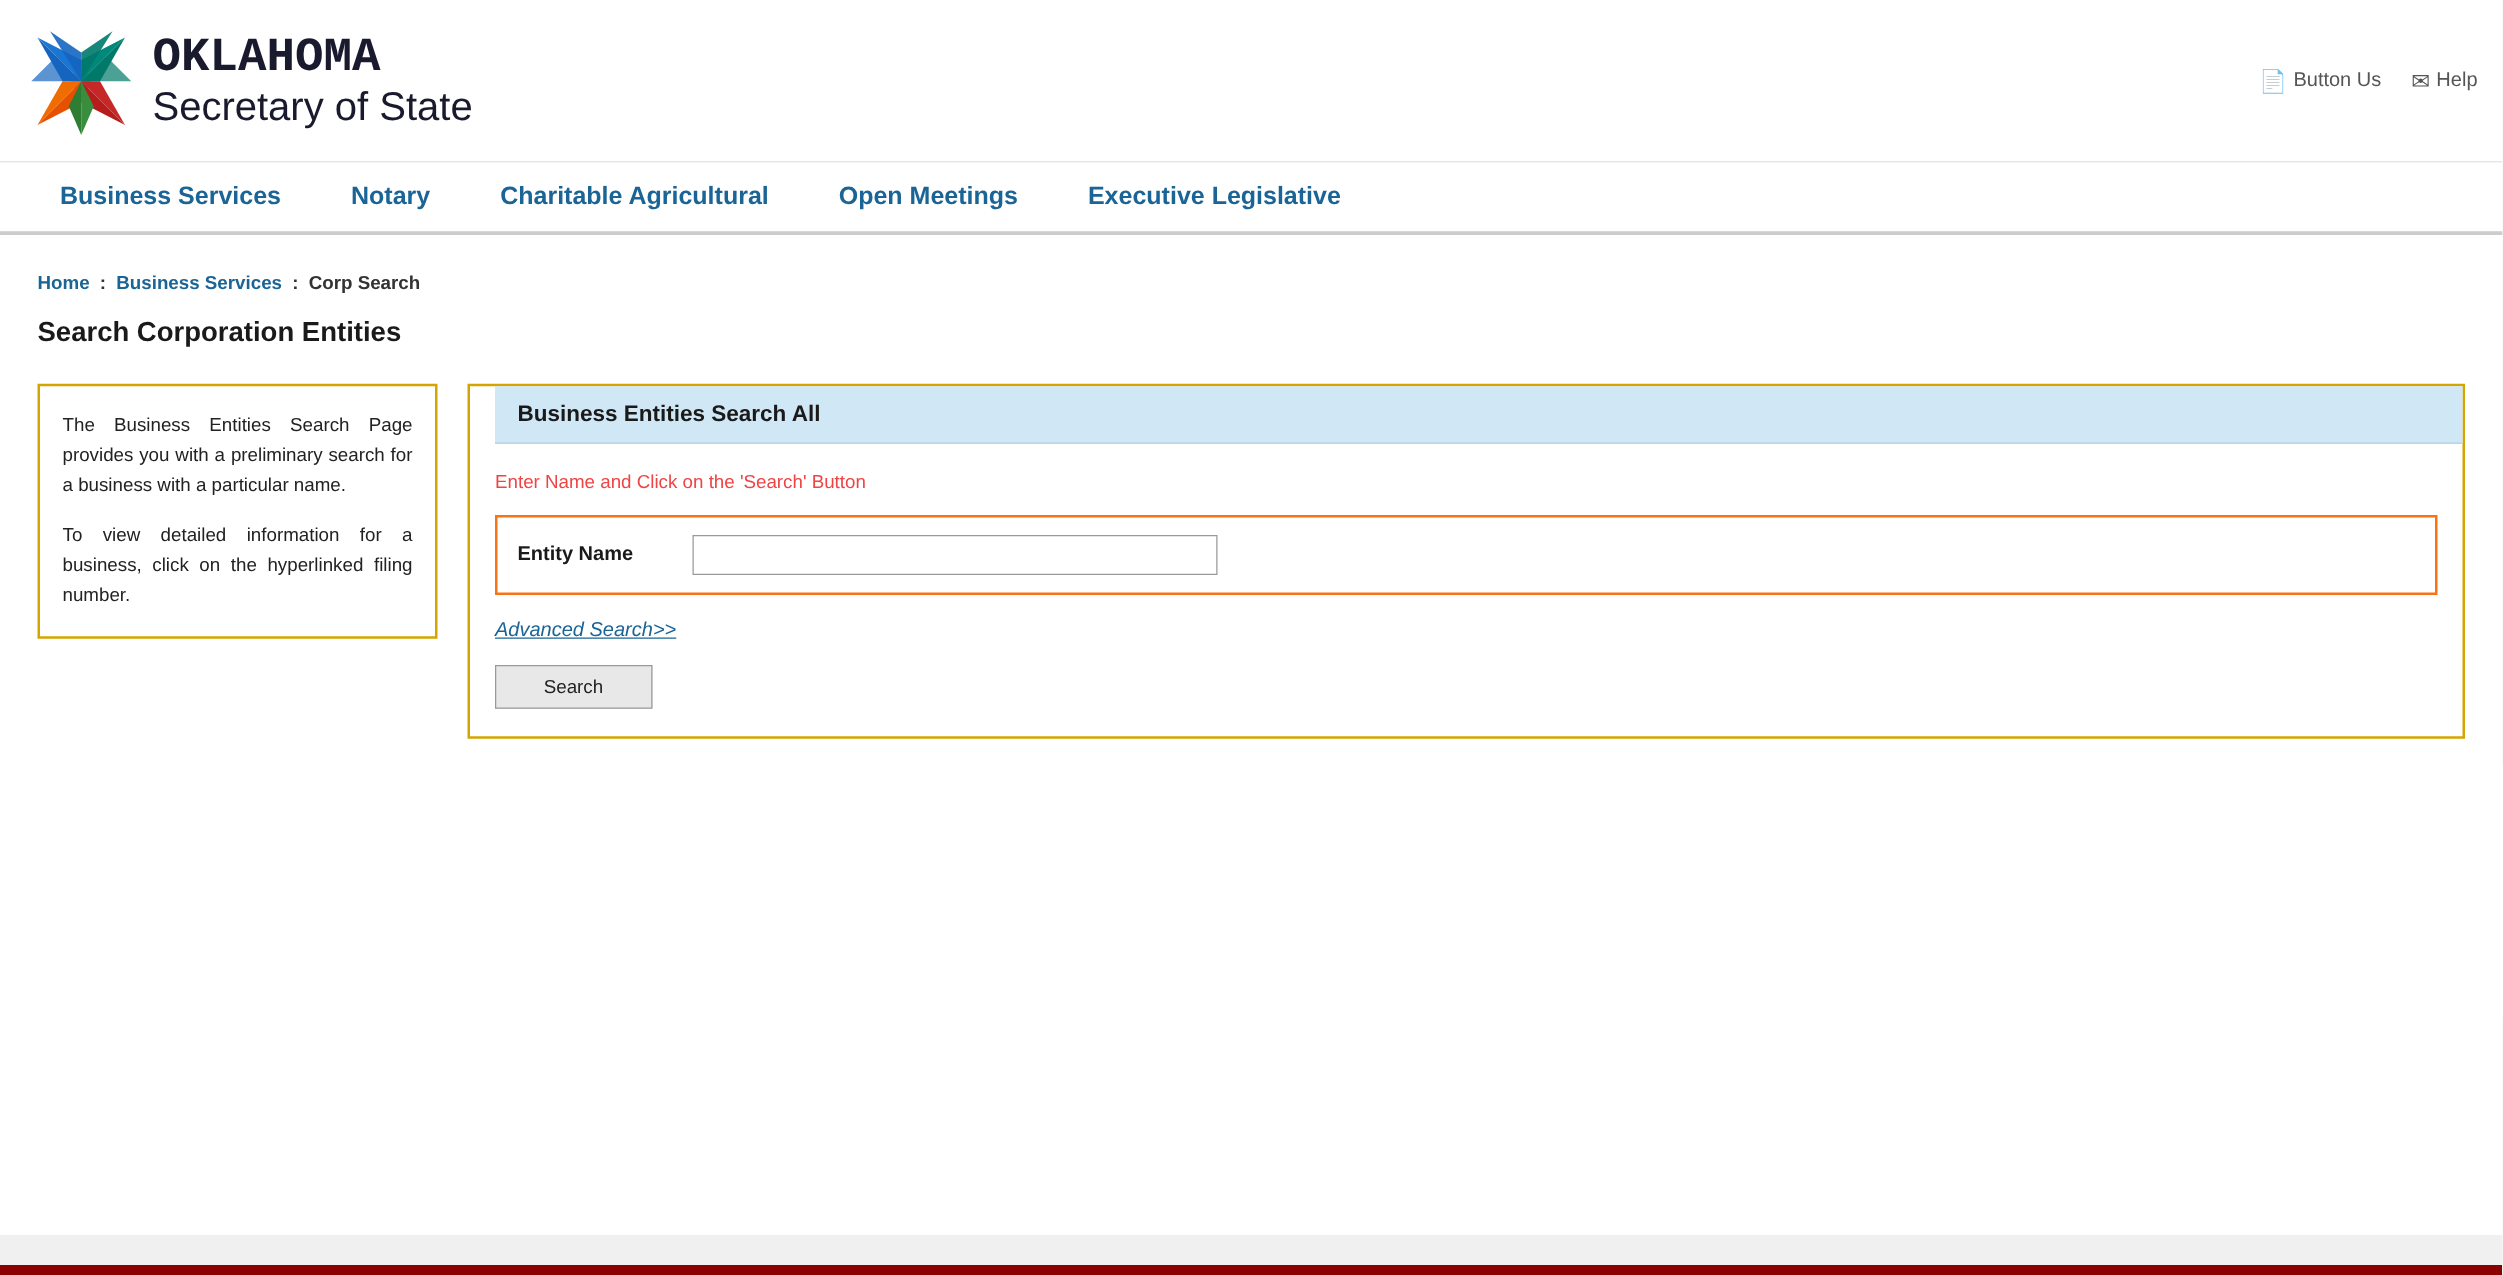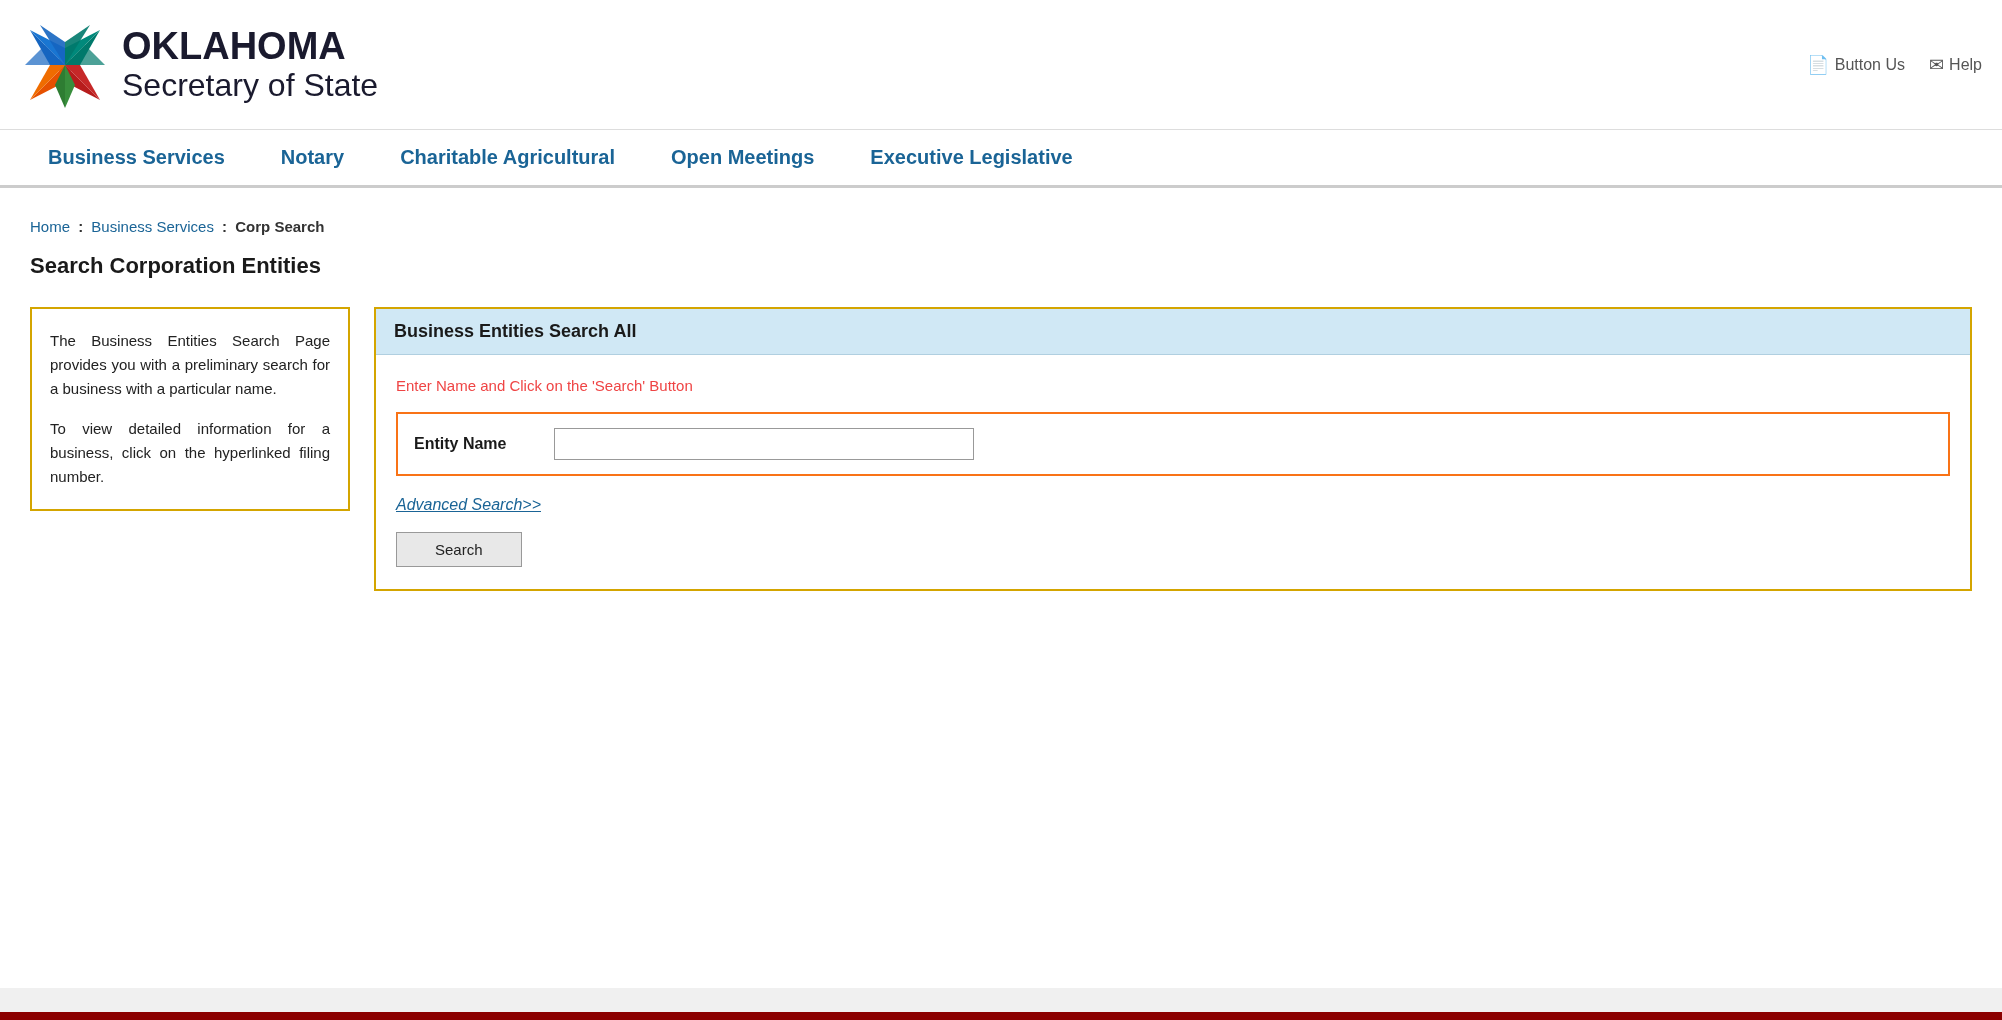--- a/index.html
+++ b/index.html
@@ -26,20 +26,21 @@
     }
     #logo-text {
       display: flex;
       flex-direction: column;
     }
     #logo-title {
       font-size: 38px;
       font-weight: bold;
       color: #1a1a2e;
       line-height: 1.1;
+      font-family: Liberation Mono, monospace;
     }
     #logo-subtitle {
       font-size: 32px;
       color: #1a1a2e;
       line-height: 1.1;
     }
     #header-links {
       display: flex;
       gap: 24px;
       align-items: center;
@@ -90,21 +91,21 @@
       min-height: calc(100vh - 220px);
     }
 
     
     #breadcrumb {
       font-size: 15px;
       margin-bottom: 18px;
     }
     .bc-link {
       color: #1a6496;
-      font-weight: normal;
+      font-weight: bold;
       cursor: pointer;
       text-decoration: none;
     }
     .bc-sep { color: #333; font-weight: bold; margin: 0 4px; }
     .bc-current { color: #333; font-weight: bold; }
 
     
     #page-title {
       font-size: 22px;
       font-weight: bold;
@@ -139,20 +140,21 @@
       flex: 1;
       min-width: 600px;
     }
     #search-box-header {
       background: #d0e8f5;
       border-bottom: 1px solid #b0cfe0;
       padding: 12px 18px;
       font-size: 18px;
       font-weight: bold;
       color: #1a1a1a;
+      margin-left: 20px;
     }
     #search-box-body {
       padding: 22px 20px;
     }
     #search-instruction {
       font-size: 15px;
       color: #ef4444;
       margin-bottom: 18px;
     }
     #entity-table {

